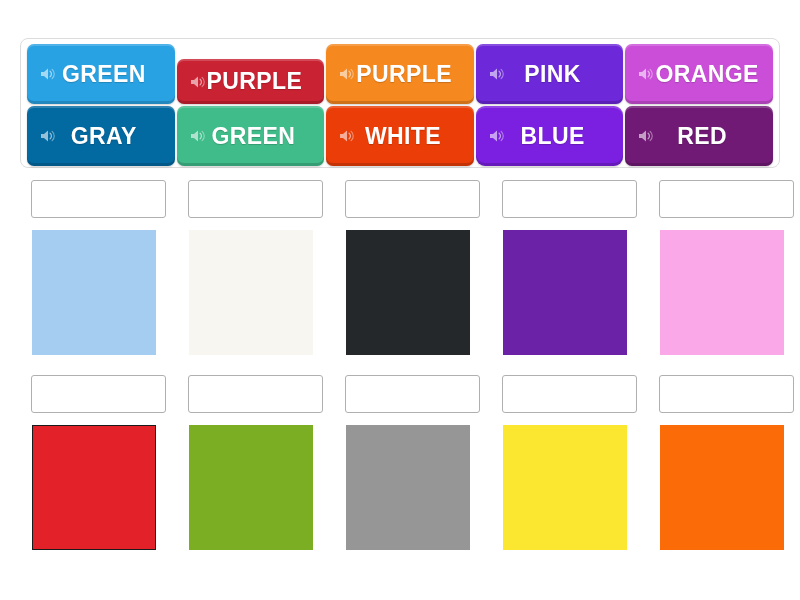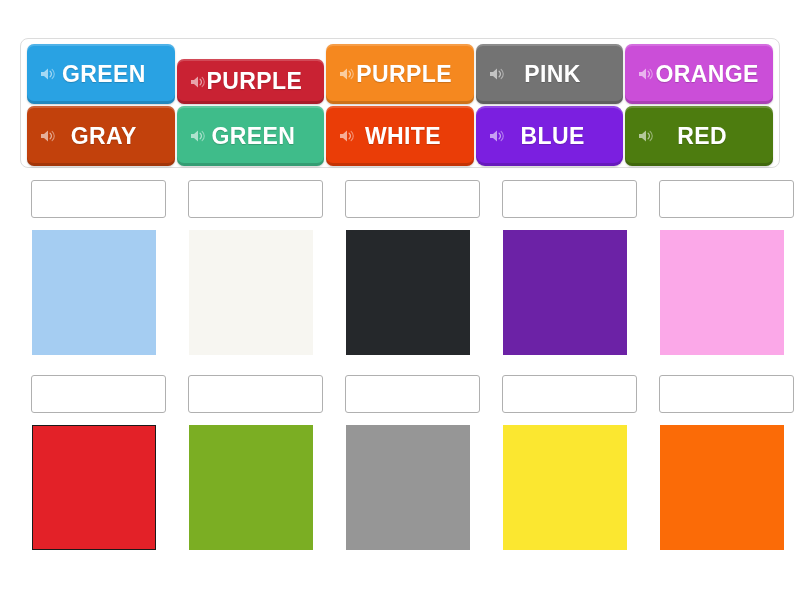--- a/index.html
+++ b/index.html
@@ -148,21 +148,21 @@
         <div class="tile" style="background: rgb(245, 136, 31);">
           <span class="tile-speaker">
             <svg width="18" height="18" viewBox="0 0 18 18" aria-hidden="true">
               <path d="M2 7 L5 7 L9 3.4 L9 14.6 L5 11 L2 11 Z" fill="#ffffff"></path>
               <path d="M11.1 6.2 A3.6 3.6 0 0 1 11.1 11.8" stroke="#ffffff" stroke-width="1.25" fill="none" stroke-linecap="round"></path>
               <path d="M13.1 4.3 A6.2 6.2 0 0 1 13.1 13.7" stroke="#ffffff" stroke-width="1.1" fill="none" stroke-linecap="round" opacity="0.75"></path>
             </svg>
           </span>
           <span class="tile-label">PURPLE</span>
         </div>
-        <div class="tile" style="background: #737373;">
+        <div class="tile" style="background: #6d28d9;">
           <span class="tile-speaker">
             <svg width="18" height="18" viewBox="0 0 18 18" aria-hidden="true">
               <path d="M2 7 L5 7 L9 3.4 L9 14.6 L5 11 L2 11 Z" fill="#ffffff"></path>
               <path d="M11.1 6.2 A3.6 3.6 0 0 1 11.1 11.8" stroke="#ffffff" stroke-width="1.25" fill="none" stroke-linecap="round"></path>
               <path d="M13.1 4.3 A6.2 6.2 0 0 1 13.1 13.7" stroke="#ffffff" stroke-width="1.1" fill="none" stroke-linecap="round" opacity="0.75"></path>
             </svg>
           </span>
           <span class="tile-label">PINK</span>
         </div>
         <div class="tile" style="background: rgb(203, 78, 216);">
@@ -170,21 +170,21 @@
             <svg width="18" height="18" viewBox="0 0 18 18" aria-hidden="true">
               <path d="M2 7 L5 7 L9 3.4 L9 14.6 L5 11 L2 11 Z" fill="#ffffff"></path>
               <path d="M11.1 6.2 A3.6 3.6 0 0 1 11.1 11.8" stroke="#ffffff" stroke-width="1.25" fill="none" stroke-linecap="round"></path>
               <path d="M13.1 4.3 A6.2 6.2 0 0 1 13.1 13.7" stroke="#ffffff" stroke-width="1.1" fill="none" stroke-linecap="round" opacity="0.75"></path>
             </svg>
           </span>
           <span class="tile-label">ORANGE</span>
         </div>
       </div>
     <div class="tile-row">
-        <div class="tile" style="background: #c2410c;">
+        <div class="tile" style="background: #0369a1;">
           <span class="tile-speaker">
             <svg width="18" height="18" viewBox="0 0 18 18" aria-hidden="true">
               <path d="M2 7 L5 7 L9 3.4 L9 14.6 L5 11 L2 11 Z" fill="#ffffff"></path>
               <path d="M11.1 6.2 A3.6 3.6 0 0 1 11.1 11.8" stroke="#ffffff" stroke-width="1.25" fill="none" stroke-linecap="round"></path>
               <path d="M13.1 4.3 A6.2 6.2 0 0 1 13.1 13.7" stroke="#ffffff" stroke-width="1.1" fill="none" stroke-linecap="round" opacity="0.75"></path>
             </svg>
           </span>
           <span class="tile-label">GRAY</span>
         </div>
         <div class="tile" style="background: rgb(63, 188, 138);">
@@ -210,21 +210,21 @@
         <div class="tile" style="background: rgb(123, 31, 224); border-radius: 9px;">
           <span class="tile-speaker">
             <svg width="18" height="18" viewBox="0 0 18 18" aria-hidden="true">
               <path d="M2 7 L5 7 L9 3.4 L9 14.6 L5 11 L2 11 Z" fill="#ffffff"></path>
               <path d="M11.1 6.2 A3.6 3.6 0 0 1 11.1 11.8" stroke="#ffffff" stroke-width="1.25" fill="none" stroke-linecap="round"></path>
               <path d="M13.1 4.3 A6.2 6.2 0 0 1 13.1 13.7" stroke="#ffffff" stroke-width="1.1" fill="none" stroke-linecap="round" opacity="0.75"></path>
             </svg>
           </span>
           <span class="tile-label">BLUE</span>
         </div>
-        <div class="tile" style="background: #4d7c0f;">
+        <div class="tile" style="background: #701a75;">
           <span class="tile-speaker">
             <svg width="18" height="18" viewBox="0 0 18 18" aria-hidden="true">
               <path d="M2 7 L5 7 L9 3.4 L9 14.6 L5 11 L2 11 Z" fill="#ffffff"></path>
               <path d="M11.1 6.2 A3.6 3.6 0 0 1 11.1 11.8" stroke="#ffffff" stroke-width="1.25" fill="none" stroke-linecap="round"></path>
               <path d="M13.1 4.3 A6.2 6.2 0 0 1 13.1 13.7" stroke="#ffffff" stroke-width="1.1" fill="none" stroke-linecap="round" opacity="0.75"></path>
             </svg>
           </span>
           <span class="tile-label">RED</span>
         </div>
       </div>

